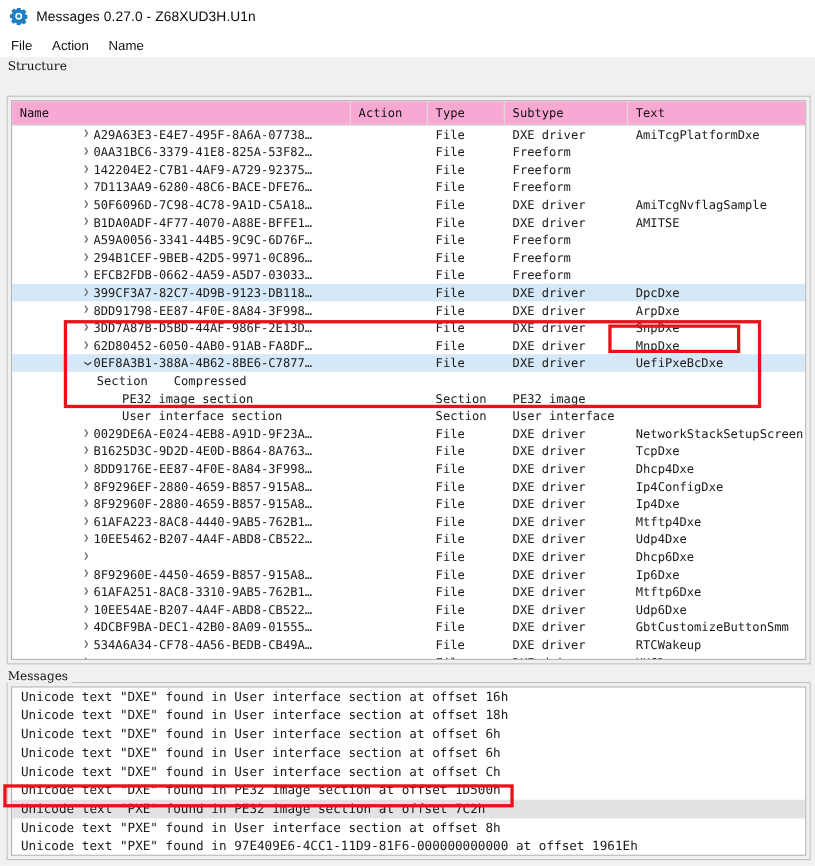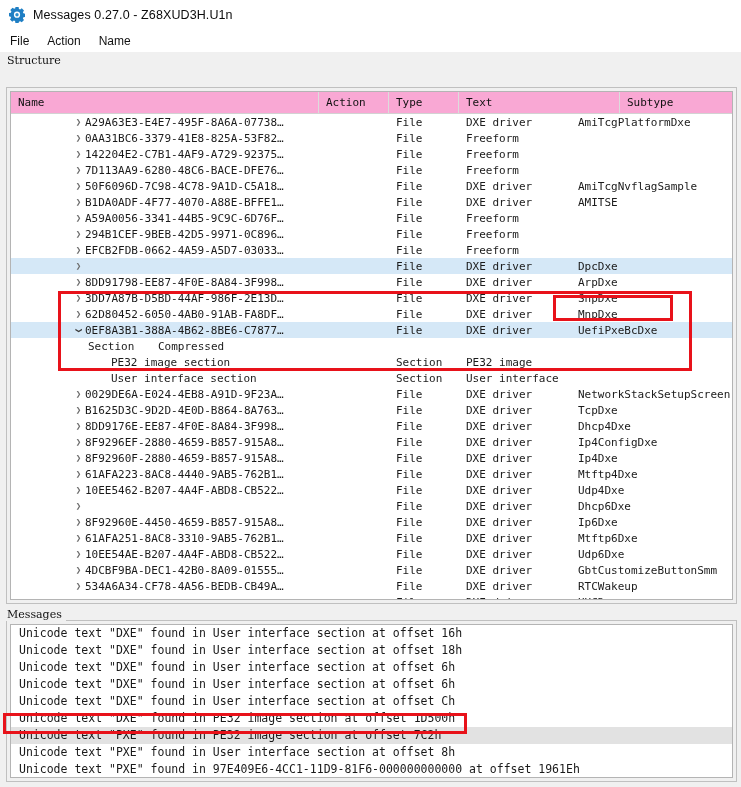--- a/index.html
+++ b/index.html
@@ -80,22 +80,22 @@
   </div>
 
   <div class="group">
     <span class="group-label">Structure</span>
     <div class="group-frame">
       <div class="tree">
         <div class="tree-head">
           <div class="th c-name">Name</div>
           <div class="th c-action">Action</div>
           <div class="th c-type">Type</div>
+          <div class="th c-sub">Subtype</div>
           <div class="th c-text">Text</div>
-          <div class="th c-sub">Subtype</div>
         </div>
         <div class="tree-body" id="tree-body">
             <div class="row">
               <div class="cell c-name">
                 <span class="nm">
                   <span style="display: inline-block; flex: 0 0 auto; width: 61px;"></span>
                   <span class="arrow ">❯</span>
                   <span>A29A63E3-E4E7-495F-8A6A-07738…</span>
                 </span>
               </div>
@@ -206,20 +206,21 @@
               <div class="cell c-action"></div>
               <div class="cell c-type">File</div>
               <div class="cell c-sub">Freeform</div>
               <div class="cell c-text"></div>
             </div>
             <div class="row sel">
               <div class="cell c-name">
                 <span class="nm">
                   <span style="display: inline-block; flex: 0 0 auto; width: 61px;"></span>
                   <span class="arrow ">❯</span>
+                  <span>399CF3A7-82C7-4D9B-9123-DB118…</span>
                 </span>
               </div>
               <div class="cell c-action"></div>
               <div class="cell c-type">File</div>
               <div class="cell c-sub">DXE driver</div>
               <div class="cell c-text">DpcDxe</div>
             </div>
             <div class="row">
               <div class="cell c-name">
                 <span class="nm">

